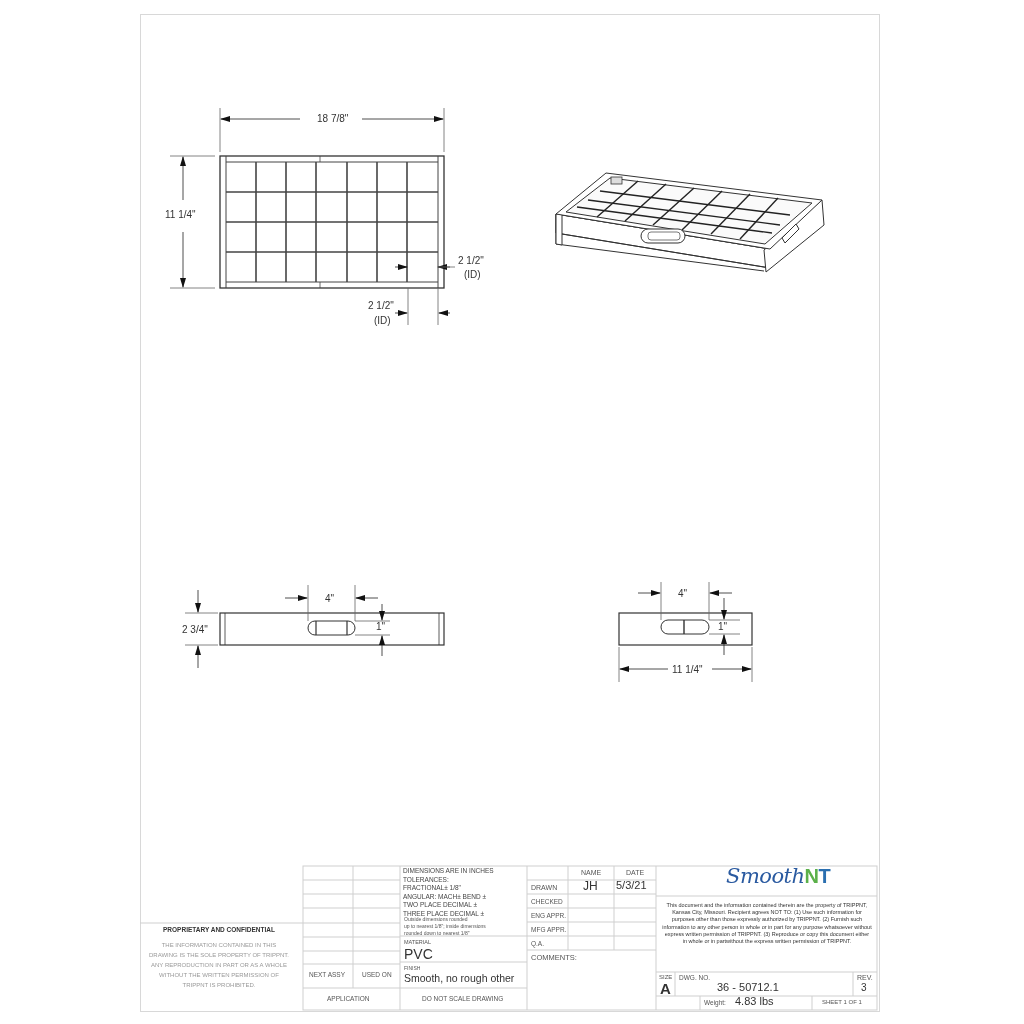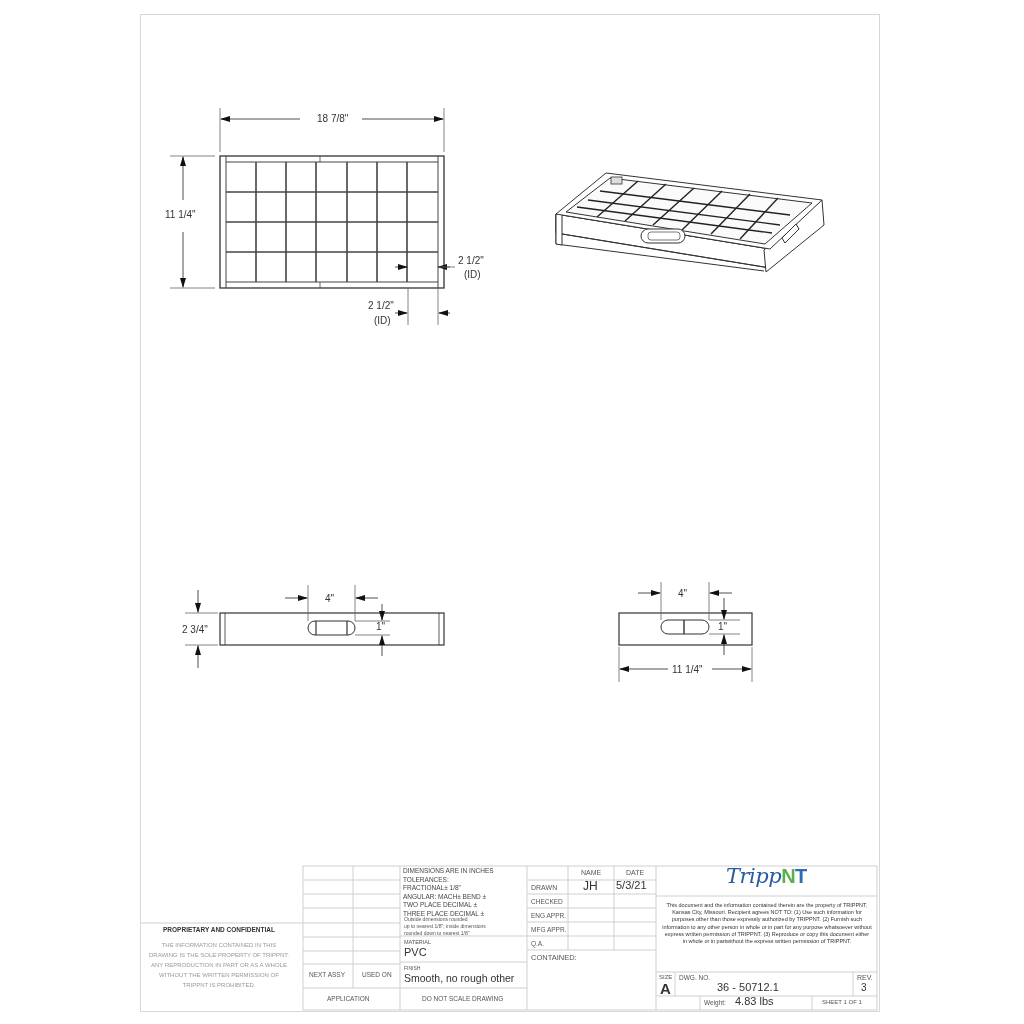--- a/index.html
+++ b/index.html
@@ -2,21 +2,21 @@
 <html><head>
 <meta charset="utf-8">
 <style>
   html, body { margin: 0; padding: 0; background: #ffffff; }
   body { width: 1024px; height: 1024px; position: relative; overflow: hidden; font-family: "Liberation Sans", sans-serif; color: #222; }
   .sheet { position: absolute; left: 140px; top: 14px; width: 738px; height: 996px; border: 1px solid #d8d8d8; background: #fff; }
   .abs { position: absolute; }
   .dim { font-size: 10px; color: #333; white-space: nowrap; }
   svg.draw { position: absolute; left: 0; top: 0; width: 1024px; height: 1024px; }
   .lbl { position: absolute; font-size: 7px; color: #555; white-space: nowrap; }
-  .val { position: absolute; font-size: 11px; color: #333; white-space: nowrap; }
+  .val { position: absolute; font-size: 14px; color: #333; white-space: nowrap; }
   .prop-title { position: absolute; left: 140px; top: 926px; width: 158px; text-align: center; font-size: 6.5px; font-weight: bold; color: #333; }
   .prop-text { position: absolute; left: 148px; top: 940px; width: 142px; text-align: center; font-size: 6px; line-height: 10px; color: #999; }
   .tol { position: absolute; left: 403px; top: 867px; font-size: 6.5px; line-height: 8.5px; color: #444; }
   .tol-note { position: absolute; left: 404px; top: 916px; font-size: 5px; line-height: 7px; color: #555; }
   .disclaimer { position: absolute; left: 662px; top: 902px; width: 210px; text-align: center; font-size: 5.5px; line-height: 7.2px; color: #333; }
   .logo { position: absolute; left: 726px; top: 864px; font-family: "DejaVu Serif", serif; font-style: italic; font-size: 21px; color: #2a5aa0; letter-spacing: -0.5px; }
   .logo .nt { font-family: "Liberation Sans", sans-serif; font-style: normal; font-weight: bold; font-size: 20px; }
   .logo .n { color: #5bb04a; }
   .logo .t { color: #2a6fb0; }
 </style>
@@ -238,24 +238,24 @@
 <div class="lbl" style="left:581px;top:869px;">NAME</div>
 <div class="lbl" style="left:626px;top:869px;">DATE</div>
 
 <div class="lbl" style="left:531px;top:884px;">DRAWN</div>
 <div class="val" style="left:583px;top:879px;font-size:12px;text-align:center;">JH</div>
 <div class="val" style="left:616px;top:879px;font-size:11px;text-align:right;">5/3/21</div>
 <div class="lbl" style="left:531px;top:898px;font-size:6.5px;">CHECKED</div>
 <div class="lbl" style="left:531px;top:912px;font-size:6.5px;">ENG APPR.</div>
 <div class="lbl" style="left:531px;top:926px;font-size:6.5px;">MFG APPR.</div>
 <div class="lbl" style="left:531px;top:940px;font-size:6.5px;">Q.A.</div>
-<div class="lbl" style="left:531px;top:953px;font-size:7.5px;">CONTAINED:</div>
+<div class="lbl" style="left:531px;top:953px;font-size:7.5px;">COMMENTS:</div>
 
 <div class="logo">
-  <span>Tripp</span><span class="nt"><span class="n">N</span><span class="t">T</span></span>
+  <span>Smooth</span><span class="nt"><span class="n">N</span><span class="t">T</span></span>
 </div>
 
 <div class="disclaimer">This document and the information contained therein are the property of TRIPPNT, Kansas City, Missouri. Recipient agrees NOT TO: (1) Use such information for purposes other than those expressly authorized by TRIPPNT. (2) Furnish such information to any other person in whole or in part for any purpose whatsoever without express  written permission of TRIPPNT. (3) Reproduce or copy this document either in whole or in partwithout the express written permission of TRIPPNT.</div>
 
 <div class="lbl" style="left:659px;top:974px;font-size:6px;">SIZE</div>
 <div class="val" style="left:660px;top:980px;font-size:15px;font-weight:bold;">A</div>
 <div class="lbl" style="left:679px;top:974px;font-size:6.5px;">DWG.  NO.</div>
 <div class="val" style="left:717px;top:981px;font-size:11px;">36 - 50712.1</div>
 <div class="lbl" style="left:857px;top:974px;font-size:7px;">REV.</div>
 <div class="val" style="left:861px;top:982px;font-size:10px;">3</div>

